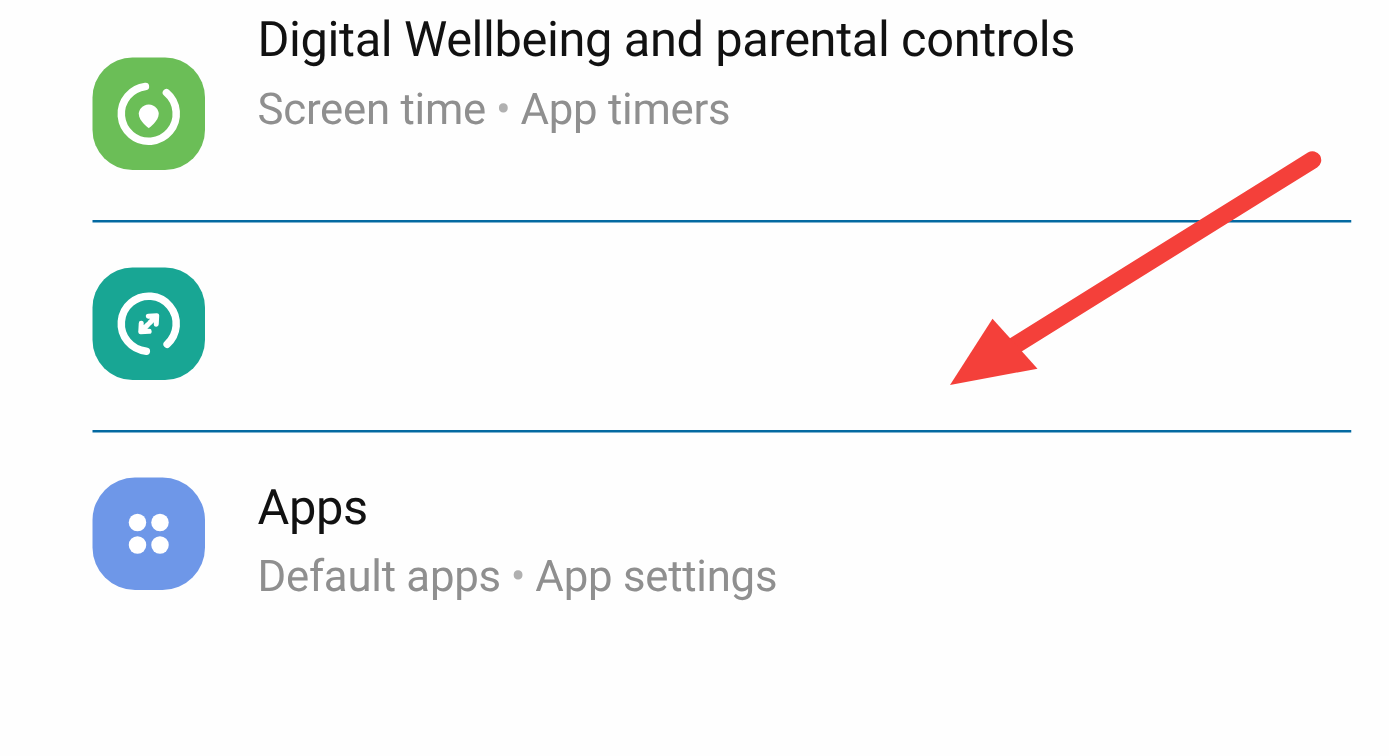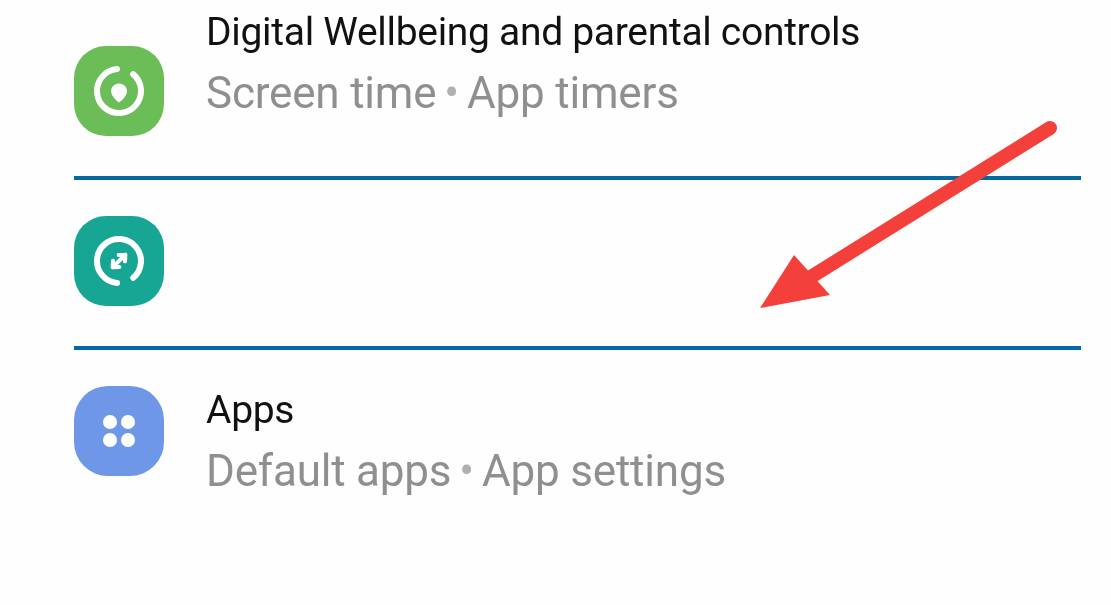--- a/index.html
+++ b/index.html
@@ -15,21 +15,21 @@
       width: 100%;
       padding-left: 74px;
       padding-right: 30px;
       padding-top: 8px;
     }
     .setting-row {
       display: flex;
       align-items: flex-start;
       padding-top: 36px;
       padding-bottom: 40px;
-      border-bottom: 4px solid #0369a1;
+      border-bottom: 2px solid #0369a1;
     }
     .setting-row:first-child {
       padding-top: 0;
       align-items: flex-start;
     }
     .setting-row:first-child .icon-wrap {
       margin-top: 38px;
     }
     .setting-row:last-child {
       border-bottom: none;
@@ -51,21 +51,21 @@
     .icon-blue  { background: #6E97E8; border-radius:34px;}
     .text-col { flex: 1; }
     .title {
       font-size: 39px;
       color: #111;
       font-weight: 400;
       line-height: 1.25;
       letter-spacing: -0.3px;
     }
     .subtitle {
-      font-size: 44px;
+      font-size: 35px;
       color: #8f8f8f;
       margin-top: 10px;
       letter-spacing: -0.2px;
     }
     .dot {
       display: inline-block;
       padding: 0 8px;
       color:#b0b0b0;
     }
     .arrow-annotation {

